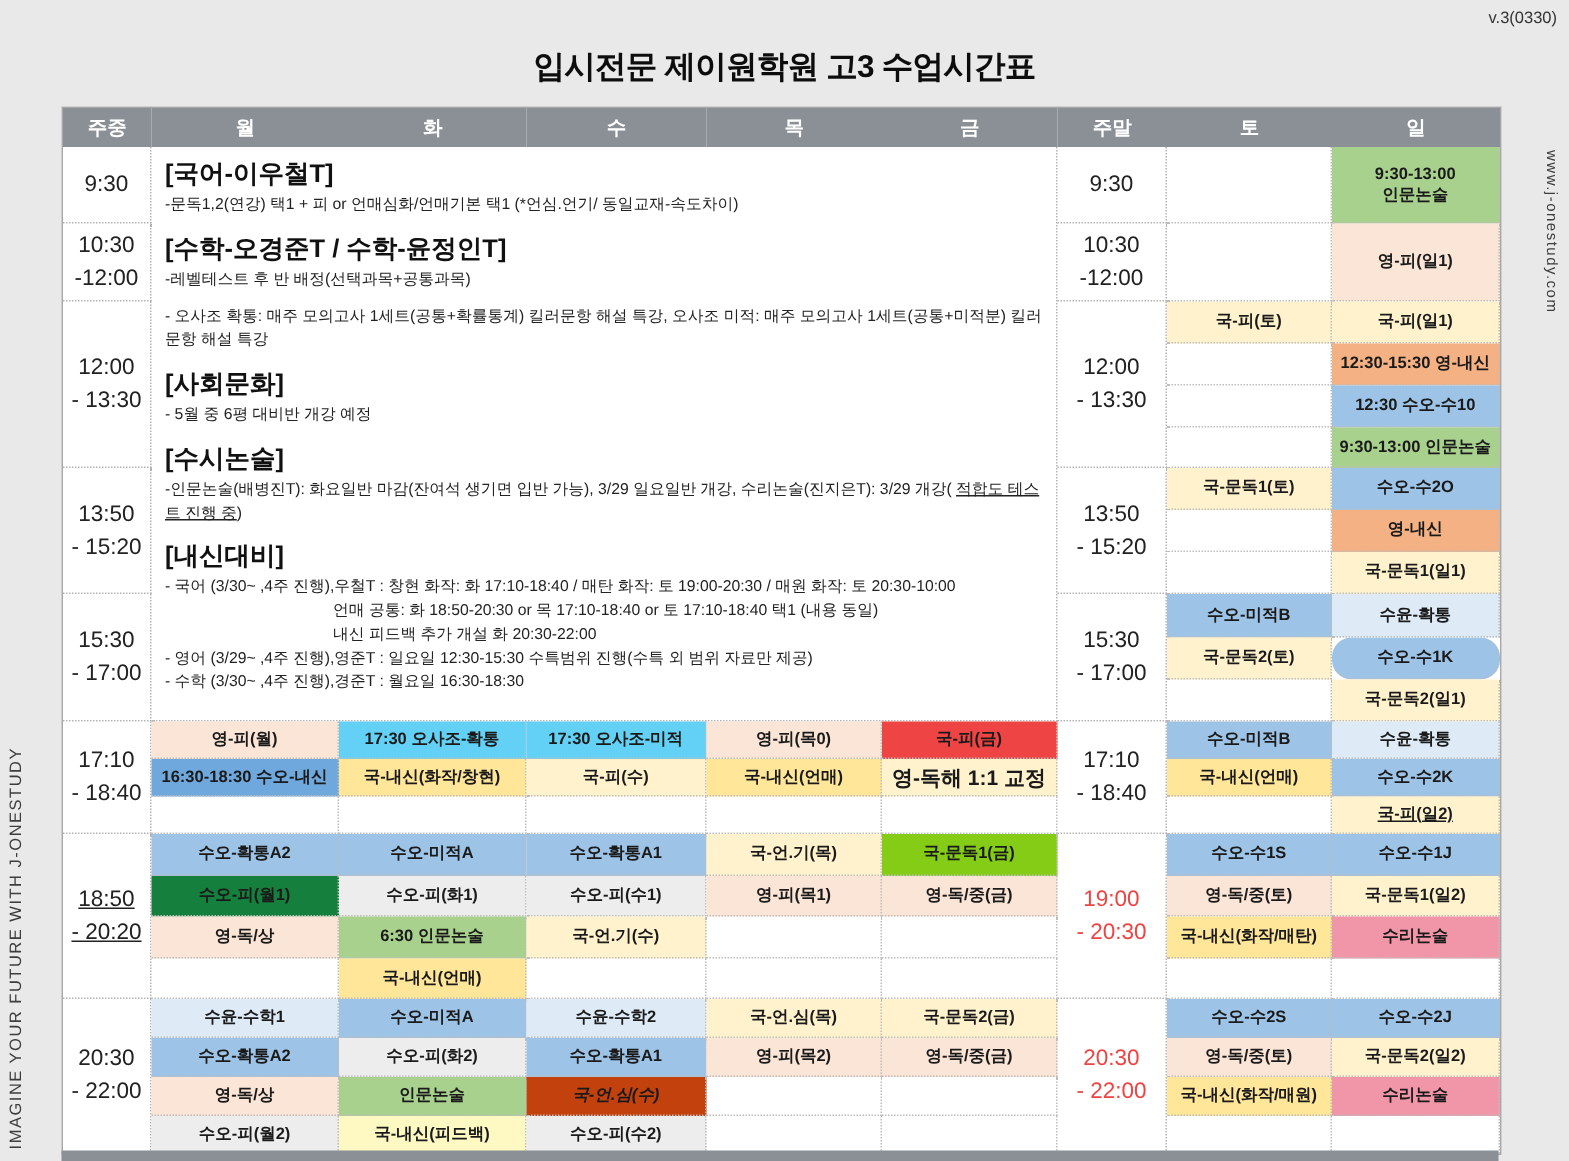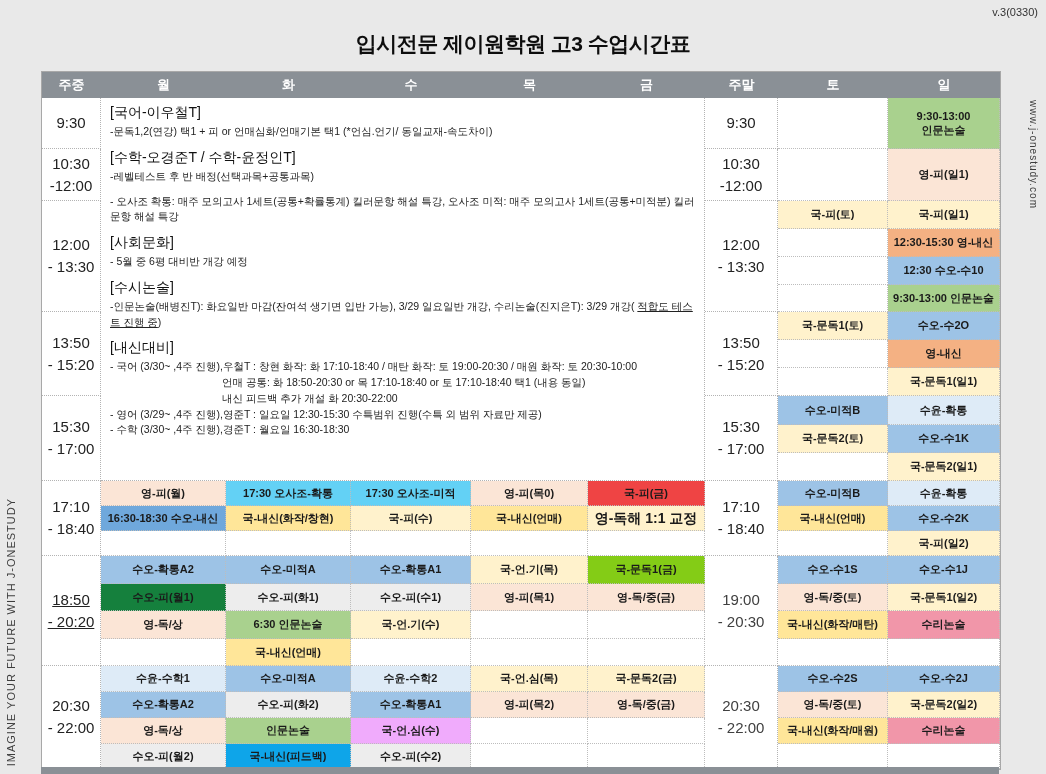--- a/index.html
+++ b/index.html
@@ -8,27 +8,27 @@
   .title{position:absolute;top:30px;left:0;width:100%;text-align:center;font-size:21px;font-weight:bold;color:#0d0d0d;letter-spacing:-0.5px;}
   .version{position:absolute;top:6px;right:8px;font-size:11px;color:#333;}
   .vleft{position:absolute;left:5px;bottom:8px;writing-mode:vertical-rl;transform:rotate(180deg);font-size:11px;color:#3d3d3d;letter-spacing:1px;}
   .vright{position:absolute;right:7px;top:100px;writing-mode:vertical-rl;font-size:10px;color:#3d3d3d;letter-spacing:1px;}
   .grid{position:absolute;left:41px;top:71px;width:958px;height:697px;background:#fff;border:1px solid #a8a8a8;display:grid;box-sizing:content-box;
         grid-template-columns:59px 125px 125px 120px 117px 117px 73px 110px 112px;
         grid-template-rows:26px 51px 52px 28px 28px 28px 27px 28px 28px 28px 29px 28px 28px 25px 25px 25px 28px 27px 28px 27px 26px 26px 26px 25px;}
   .hcell{background:#8a9096;color:#fff;font-weight:bold;font-size:13px;display:flex;align-items:center;justify-content:center;}
   .tcell{font-size:15px;color:#222;display:flex;align-items:center;justify-content:center;text-align:center;white-space:pre-line;line-height:1.45;
          border-right:1px dotted #b3b3b3;border-bottom:1px dotted #b3b3b3;}
-  .tcell.red{color:#404040;}
+  .tcell.red{color:#ef4444;}
   .cell{font-size:11px;font-weight:600;color:#1a1a1a;display:flex;align-items:center;justify-content:center;text-align:center;white-space:pre-line;line-height:1.3;
         border-right:1px dotted #bdbdbd;border-bottom:1px dotted #bdbdbd;overflow:hidden;}
   .cell.small{font-size:14px;}
   .notes{grid-column:2/7;grid-row:2/14;border-right:1px dotted #b3b3b3;border-bottom:1px dotted #b3b3b3;padding:6px 9px 0 9px;overflow:hidden;}
   .nblock{margin-bottom:9px;}
-  .nhead{font-size:14px;font-weight:normal;color:#111;margin-bottom:2px;}
+  .nhead{font-size:17px;font-weight:bold;color:#111;margin-bottom:2px;}
   .nline{font-size:10.5px;color:#222;line-height:1.5;}
   .u{text-decoration:underline;}
   .footer{position:absolute;left:41px;top:767px;width:958px;height:7px;background:#8a9096;}
 </style>
 </head>
 <body>
 
 <div class="page">
   <div class="version">v.3(0330)</div>
   <div class="title">입시전문 제이원학원 고3 수업시간표</div>
@@ -112,38 +112,38 @@
       <div class="cell" style="grid-area: 5 / 9; background: rgb(244, 177, 131);">12:30-15:30 영-내신</div>
       <div class="cell" style="grid-area: 6 / 9; background: rgb(157, 195, 230);">12:30 수오-수10</div>
       <div class="cell" style="grid-area: 7 / 9; background: rgb(169, 209, 142);">9:30-13:00 인문논술</div>
       <div class="cell" style="grid-area: 8 / 8; background: rgb(255, 242, 204);">국-문독1(토)</div>
       <div class="cell" style="grid-area: 8 / 9; background: rgb(157, 195, 230);">수오-수2O</div>
       <div class="cell" style="grid-area: 9 / 9; background: rgb(244, 177, 131);">영-내신</div>
       <div class="cell" style="grid-area: 10 / 9; background: rgb(255, 242, 204);">국-문독1(일1)</div>
       <div class="cell" style="grid-area: 11 / 8; background: rgb(157, 195, 230);">수오-미적B</div>
       <div class="cell" style="grid-area: 11 / 9; background: rgb(222, 235, 247);">수윤-확통</div>
       <div class="cell" style="grid-area: 12 / 8; background: rgb(255, 242, 204);">국-문독2(토)</div>
-      <div class="cell" style="grid-area: 12 / 9; background: rgb(157, 195, 230);">수오-수1K</div>
+      <div class="cell" style="grid-area: 12 / 9; background: rgb(157, 195, 230); border-radius: 13px;">수오-수1K</div>
       <div class="cell" style="grid-area: 13 / 9; background: rgb(255, 242, 204);">국-문독2(일1)</div>
       <div class="cell" style="grid-area: 14 / 2; background: rgb(251, 229, 214);">영-피(월)</div>
       <div class="cell" style="grid-area: 14 / 3; background: rgb(99, 209, 245);">17:30 오사조-확통</div>
       <div class="cell" style="grid-area: 14 / 4; background: rgb(99, 209, 245);">17:30 오사조-미적</div>
       <div class="cell" style="grid-area: 14 / 5; background: rgb(251, 229, 214);">영-피(목0)</div>
       <div class="cell" style="grid-area: 14 / 6; background: #ef4444;">국-피(금)</div>
       <div class="cell" style="grid-area: 14 / 8; background: rgb(157, 195, 230);">수오-미적B</div>
       <div class="cell" style="grid-area: 14 / 9; background: rgb(222, 235, 247);">수윤-확통</div>
       <div class="cell" style="grid-area: 15 / 2; background: rgb(111, 168, 220);">16:30-18:30 수오-내신</div>
       <div class="cell" style="grid-area: 15 / 3; background: rgb(255, 230, 153);">국-내신(화작/창현)</div>
       <div class="cell" style="grid-area: 15 / 4; background: rgb(255, 242, 204);">국-피(수)</div>
       <div class="cell" style="grid-area: 15 / 5; background: rgb(255, 230, 153);">국-내신(언매)</div>
       <div class="cell small" style="grid-area: 15 / 6; background: rgb(255, 242, 204);">17:00-18:45
 영-독해 1:1 교정센터</div>
       <div class="cell" style="grid-area: 15 / 8; background: rgb(255, 230, 153);">국-내신(언매)</div>
       <div class="cell" style="grid-area: 15 / 9; background: rgb(157, 195, 230);">수오-수2K</div>
-      <div class="cell" style="grid-area: 16 / 9; background: rgb(255, 242, 204);">국-피(일2)</div>
+      <div class="cell" style="grid-area: 16 / 9; background: rgb(255, 242, 204); text-decoration: underline;">국-피(일2)</div>
       <div class="cell" style="grid-area: 17 / 2; background: rgb(157, 195, 230);">수오-확통A2</div>
       <div class="cell" style="grid-area: 17 / 3; background: rgb(157, 195, 230);">수오-미적A</div>
       <div class="cell" style="grid-area: 17 / 4; background: rgb(157, 195, 230);">수오-확통A1</div>
       <div class="cell" style="grid-area: 17 / 5; background: rgb(255, 242, 204);">국-언.기(목)</div>
       <div class="cell" style="grid-area: 17 / 6; background: #84cc16;">국-문독1(금)</div>
       <div class="cell" style="grid-area: 17 / 8; background: rgb(157, 195, 230);">수오-수1S</div>
       <div class="cell" style="grid-area: 17 / 9; background: rgb(157, 195, 230);">수오-수1J</div>
       <div class="cell" style="grid-area: 18 / 2; background: #15803d;">수오-피(월1)</div>
       <div class="cell" style="grid-area: 18 / 3; background: rgb(237, 237, 237);">수오-피(화1)</div>
       <div class="cell" style="grid-area: 18 / 4; background: rgb(237, 237, 237);">수오-피(수1)</div>
@@ -166,25 +166,25 @@
       <div class="cell" style="grid-area: 21 / 9; background: rgb(157, 195, 230);">수오-수2J</div>
       <div class="cell" style="grid-area: 22 / 2; background: rgb(157, 195, 230);">수오-확통A2</div>
       <div class="cell" style="grid-area: 22 / 3; background: rgb(237, 237, 237);">수오-피(화2)</div>
       <div class="cell" style="grid-area: 22 / 4; background: rgb(157, 195, 230);">수오-확통A1</div>
       <div class="cell" style="grid-area: 22 / 5; background: rgb(251, 229, 214);">영-피(목2)</div>
       <div class="cell" style="grid-area: 22 / 6; background: rgb(251, 229, 214);">영-독/중(금)</div>
       <div class="cell" style="grid-area: 22 / 8; background: rgb(251, 229, 214);">영-독/중(토)</div>
       <div class="cell" style="grid-area: 22 / 9; background: rgb(255, 242, 204);">국-문독2(일2)</div>
       <div class="cell" style="grid-area: 23 / 2; background: rgb(251, 229, 214);">영-독/상</div>
       <div class="cell" style="grid-area: 23 / 3; background: rgb(169, 209, 142);">인문논술</div>
-      <div class="cell" style="grid-area: 23 / 4; background: #f0abfc;">국-언.심(수)</div>
+      <div class="cell" style="grid-area: 23 / 4; background: #c2410c; font-style: italic;">국-언.심(수)</div>
       <div class="cell" style="grid-area: 23 / 8; background: rgb(255, 230, 153);">국-내신(화작/매원)</div>
       <div class="cell" style="grid-area: 23 / 9; background: rgb(241, 150, 169);">수리논술</div>
       <div class="cell" style="grid-area: 24 / 2; background: rgb(237, 237, 237);">수오-피(월2)</div>
-      <div class="cell" style="grid-area: 24 / 3; background: #0ea5e9;">국-내신(피드백)</div>
+      <div class="cell" style="grid-area: 24 / 3; background: #fef9c3;">국-내신(피드백)</div>
       <div class="cell" style="grid-area: 24 / 4; background: rgb(237, 237, 237);">수오-피(수2)</div>
       <div class="cell" style="grid-area: 2 / 8;"></div>
       <div class="cell" style="grid-area: 3 / 8;"></div>
       <div class="cell" style="grid-area: 5 / 8;"></div>
       <div class="cell" style="grid-area: 6 / 8;"></div>
       <div class="cell" style="grid-area: 7 / 8;"></div>
       <div class="cell" style="grid-area: 9 / 8;"></div>
       <div class="cell" style="grid-area: 10 / 8;"></div>
       <div class="cell" style="grid-area: 13 / 8;"></div>
       <div class="cell" style="grid-area: 16 / 2;"></div>

